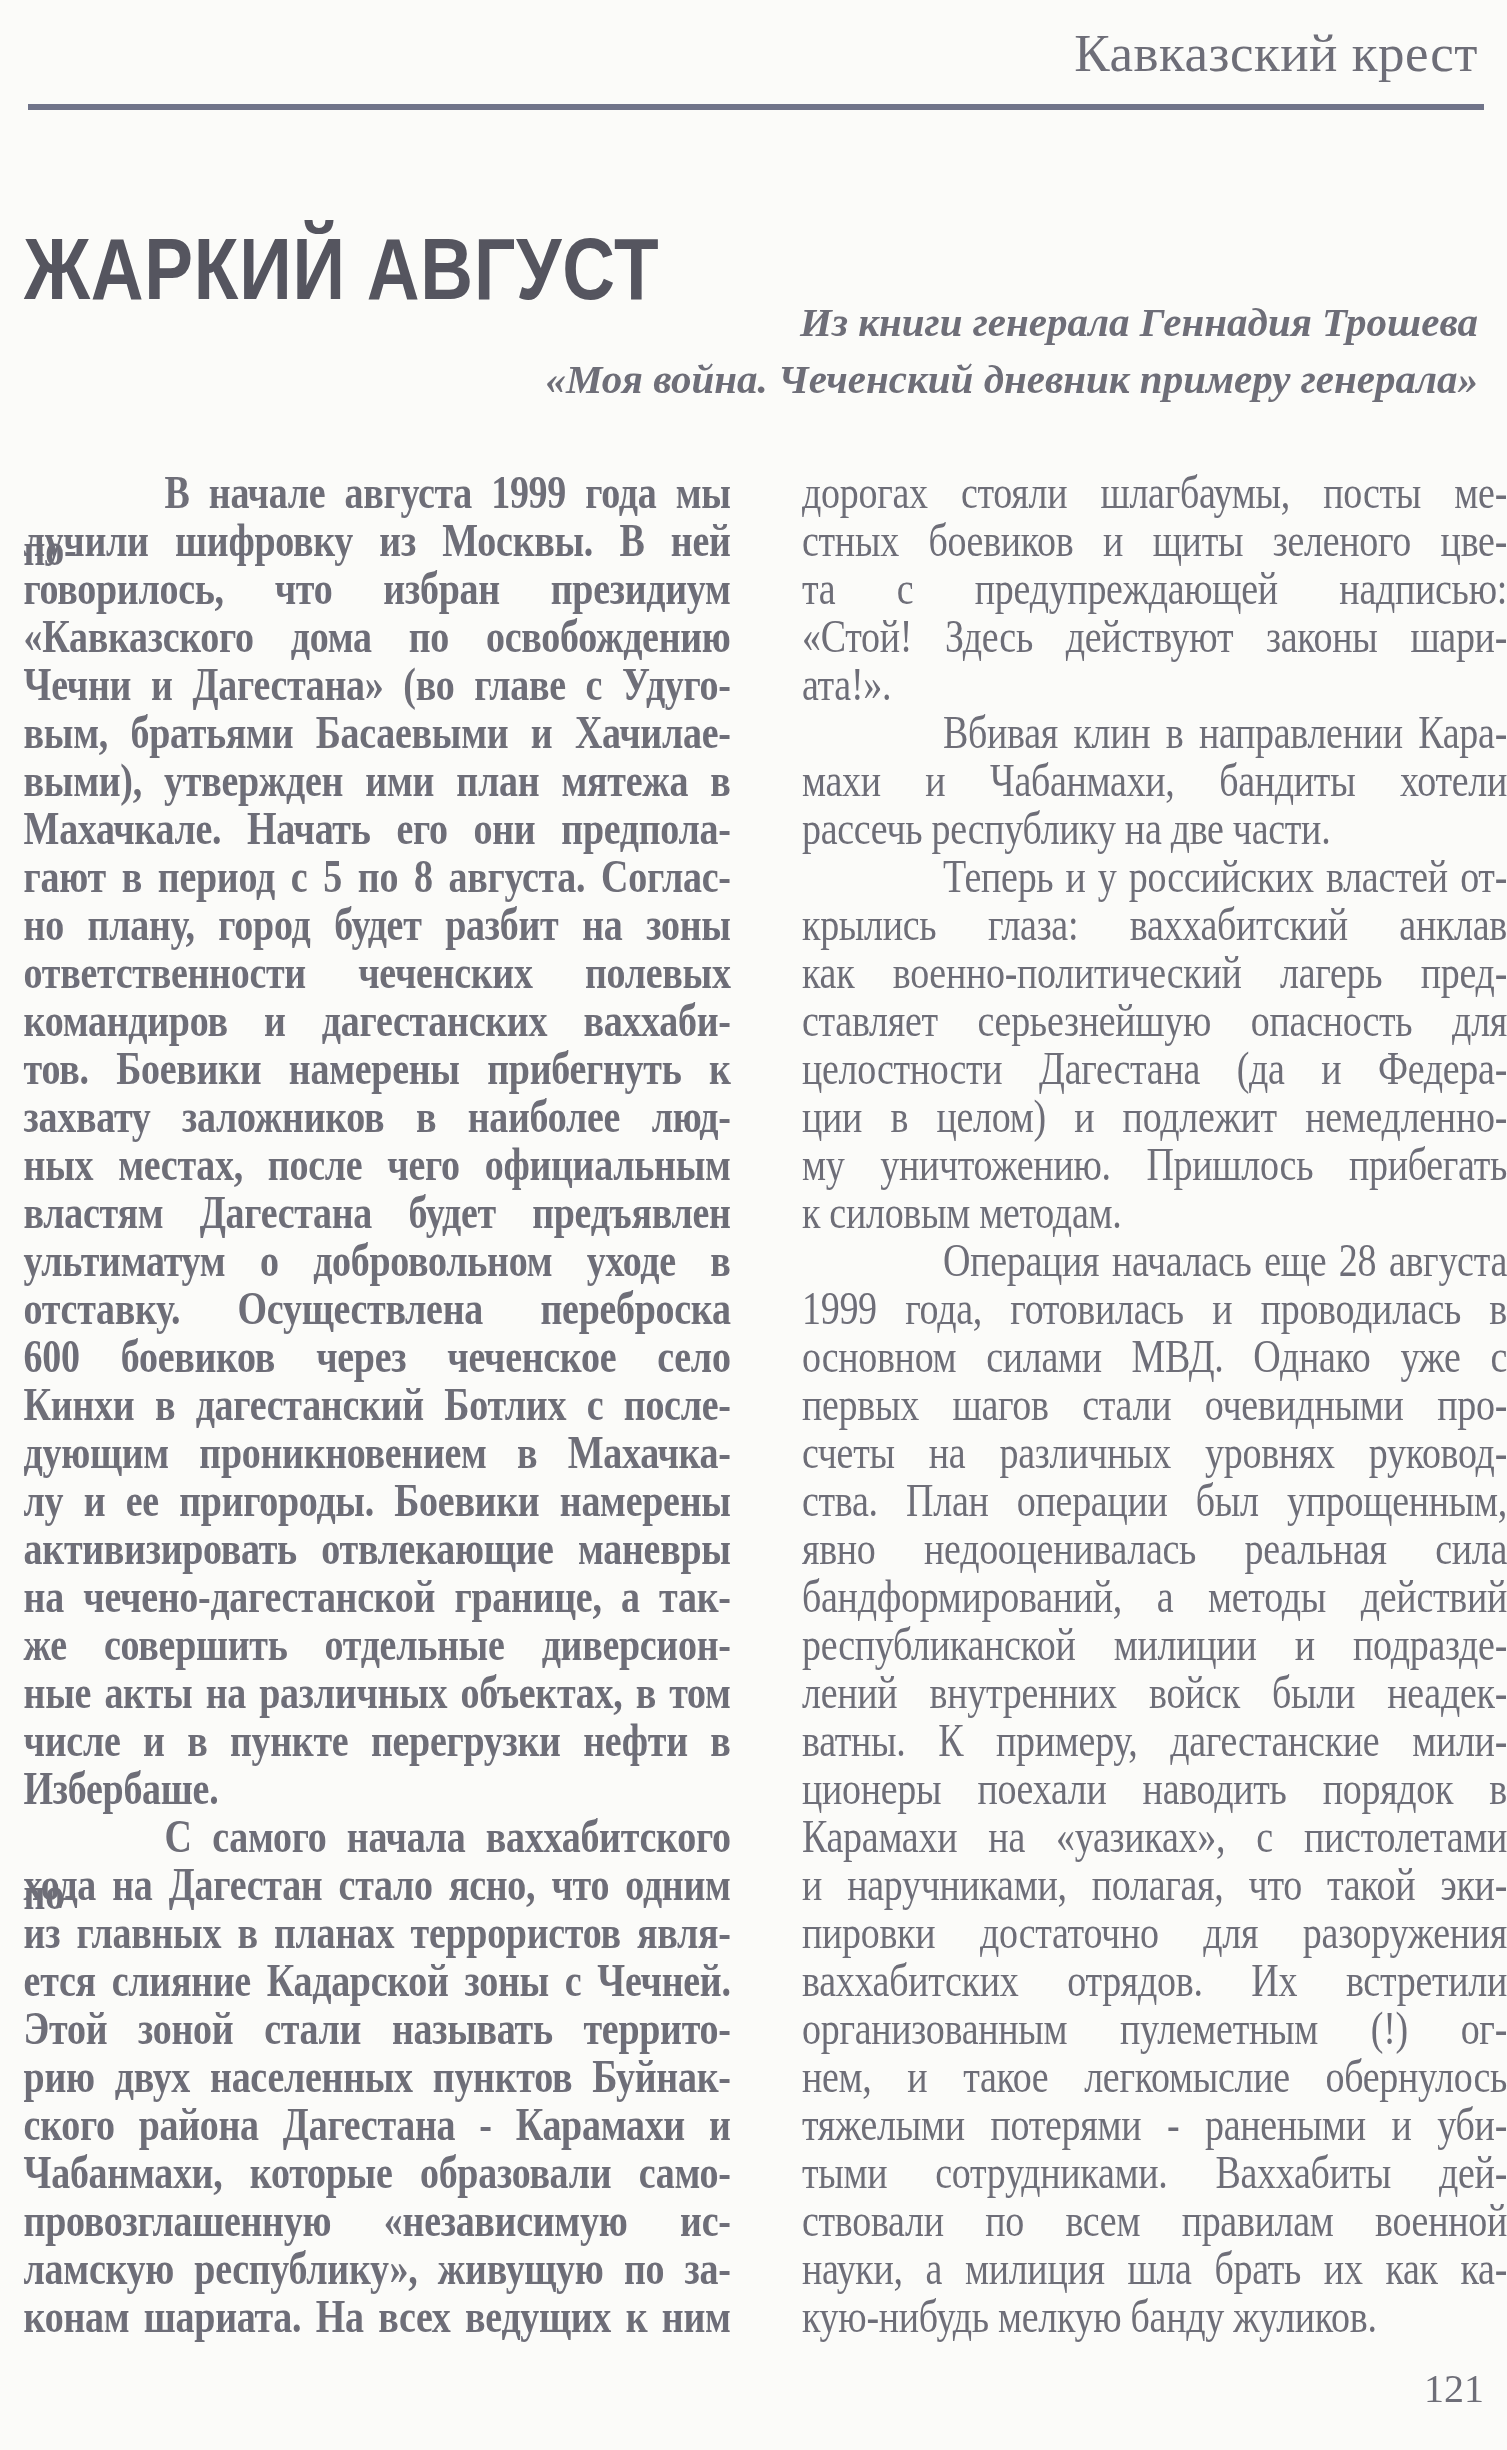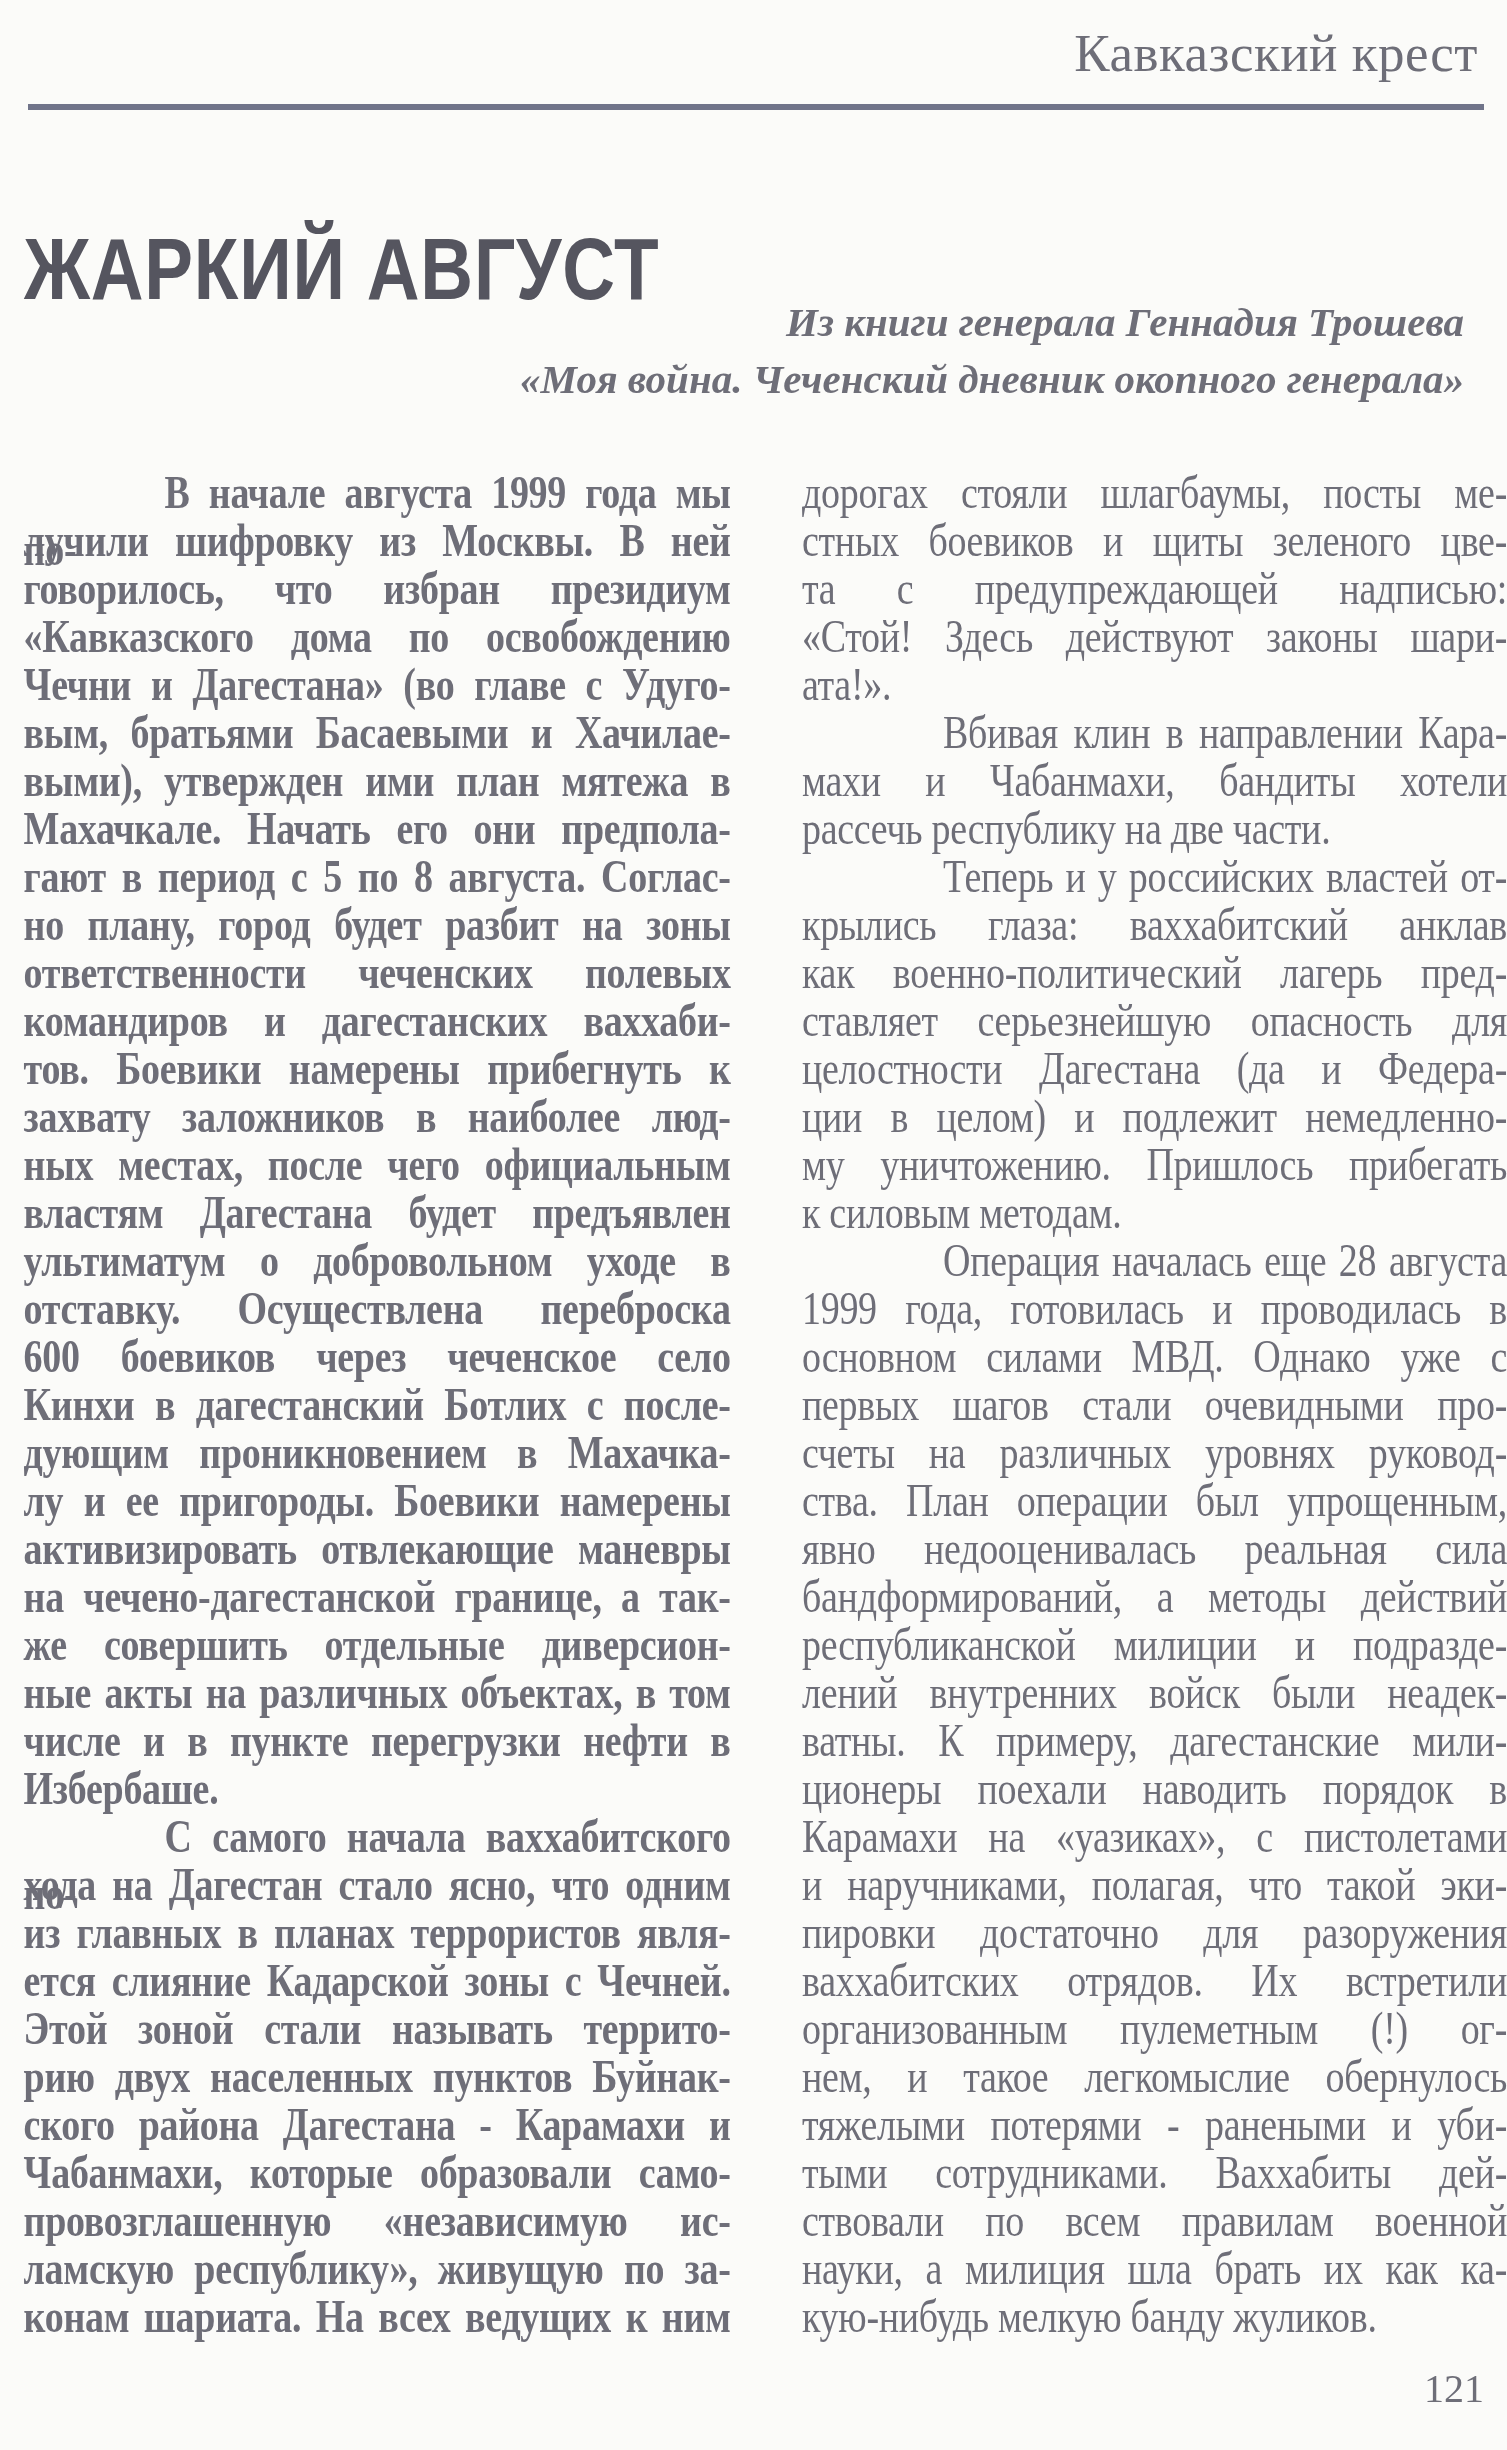--- a/index.html
+++ b/index.html
@@ -32,21 +32,21 @@
     position:absolute;top:166px;left:23.6px;
     font-family:"Liberation Sans","DejaVu Sans",sans-serif;
     font-weight:bold;
     font-size:87px;line-height:90px;
     color:var(--ink-dark);
     transform:scaleX(0.84);transform-origin:0 50%;
     white-space:nowrap;
     letter-spacing:0.9px;
   }
   .subtitle{
-    position:absolute;top:294px;right:44px;
+    position:absolute;top:294px;right:30px;
     text-align:right;
     font-style:italic;font-weight:bold;
     font-size:41px;line-height:57px;
     color:var(--ink);
     white-space:nowrap;
   }
   .col{
     position:absolute;top:468px;width:707px;
   }
   .col-left{left:23.6px;font-weight:bold;}
@@ -74,21 +74,21 @@
 <div class="page">
 
   <div class="running-head">Кавказский крест</div>
 
   <div class="rule"></div>
 
   <h1 class="title">ЖАРКИЙ АВГУСТ</h1>
 
   <div class="subtitle">
     <div>Из книги генерала Геннадия Трошева</div>
-    <div>«Моя война. Чеченский дневник окопного генерала»</div>
+    <div>«Моя война. Чеченский дневник примеру генерала»</div>
   </div>
 
   <div class="col col-left">
       <div class="line indent">В начале августа 1999 года мы по-</div>
       <div class="line">лучили шифровку из Москвы. В ней</div>
       <div class="line">говорилось, что избран президиум</div>
       <div class="line">«Кавказского дома по освобождению</div>
       <div class="line">Чечни и Дагестана» (во главе с Удуго-</div>
       <div class="line">вым, братьями Басаевыми и Хачилае-</div>
       <div class="line">выми), утвержден ими план мятежа в</div>

